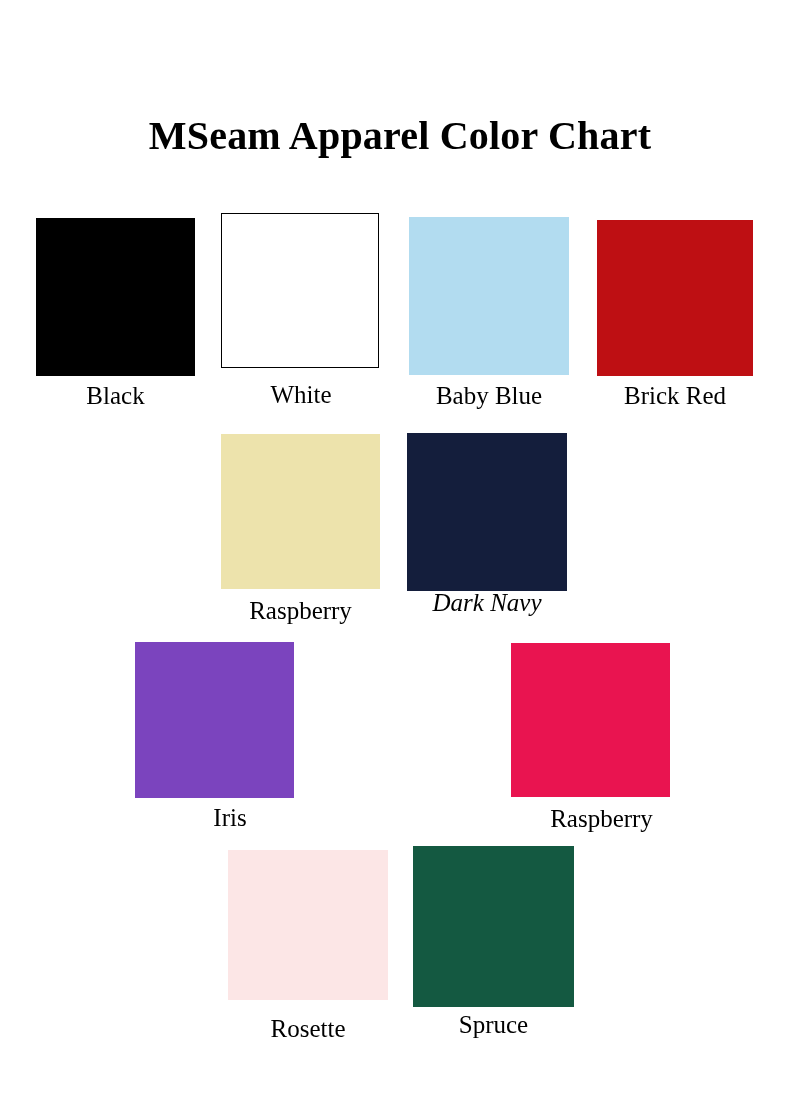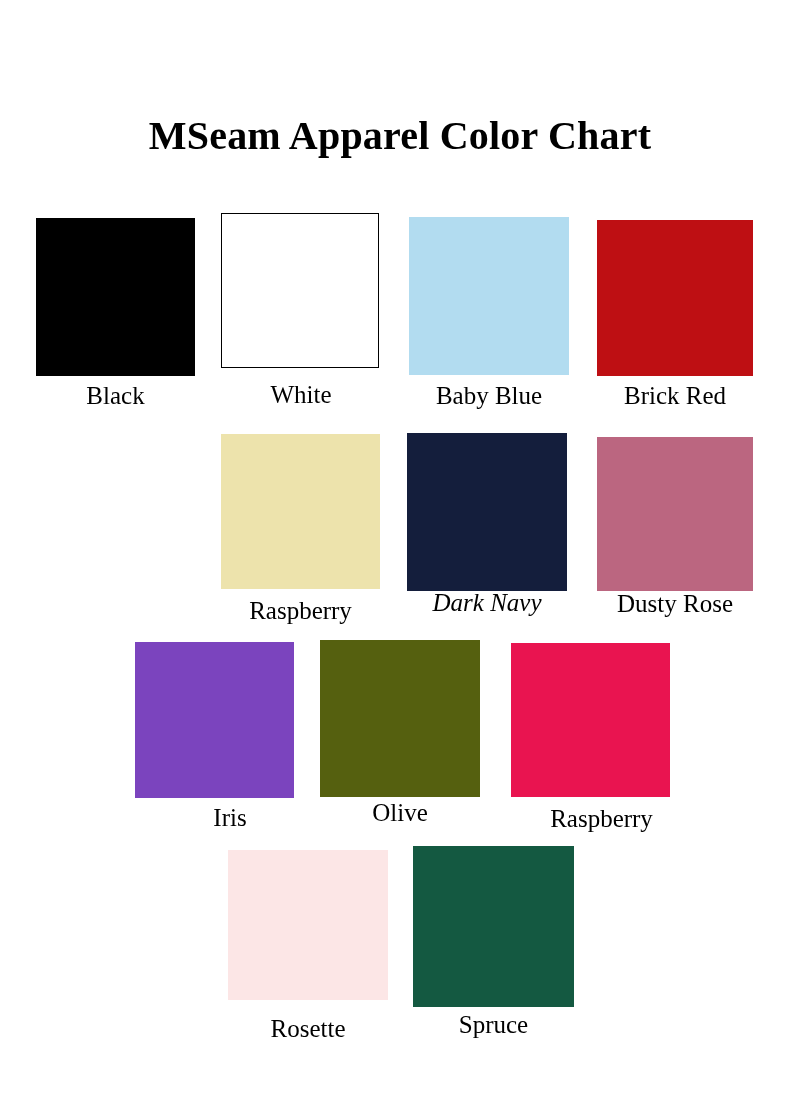--- a/index.html
+++ b/index.html
@@ -146,34 +146,26 @@
   <div class="swatch-cell" id="cell-cappuccino">
     <div class="swatch-box" style="background-color: rgb(237, 227, 172);"></div>
     <div class="swatch-label">Raspberry</div>
   </div>
 
   <div class="swatch-cell" id="cell-dark-navy">
     <div class="swatch-box" style="background-color: rgb(20, 30, 60);"></div>
     <div class="swatch-label">Dark Navy</div>
   </div>
 
-  <div class="swatch-cell" id="cell-dusty-rose">
-    <div class="swatch-box" style="background-color: rgb(187, 102, 128);"></div>
-    <div class="swatch-label">Dusty Rose</div>
-  </div>
 
   <div class="swatch-cell" id="cell-iris">
     <div class="swatch-box" style="background-color: rgb(123, 68, 190);"></div>
     <div class="swatch-label">Iris</div>
   </div>
 
-  <div class="swatch-cell" id="cell-olive">
-    <div class="swatch-box" style="background-color: rgb(85, 96, 15);"></div>
-    <div class="swatch-label">Olive</div>
-  </div>
 
   <div class="swatch-cell" id="cell-raspberry">
     <div class="swatch-box" style="background-color: rgb(233, 20, 80);"></div>
     <div class="swatch-label">Raspberry</div>
   </div>
 
   <div class="swatch-cell" id="cell-rosette">
     <div class="swatch-box" style="background-color: rgb(252, 230, 230);"></div>
     <div class="swatch-label">Rosette</div>
   </div>

